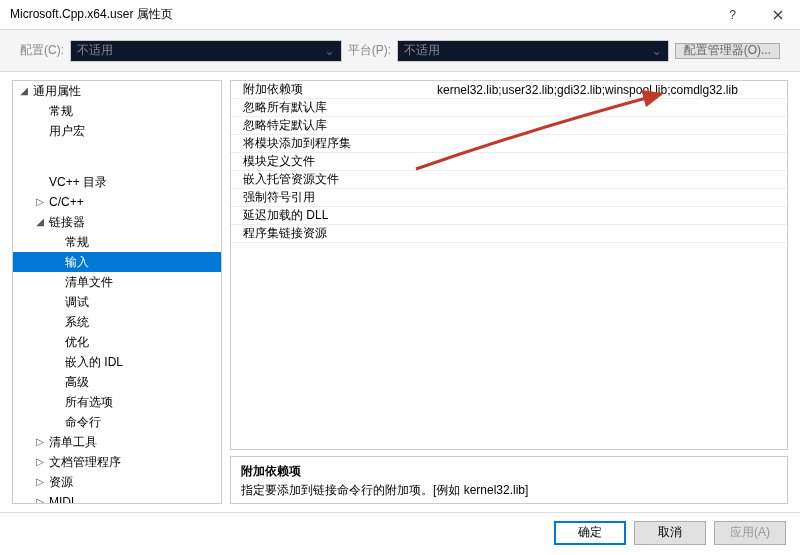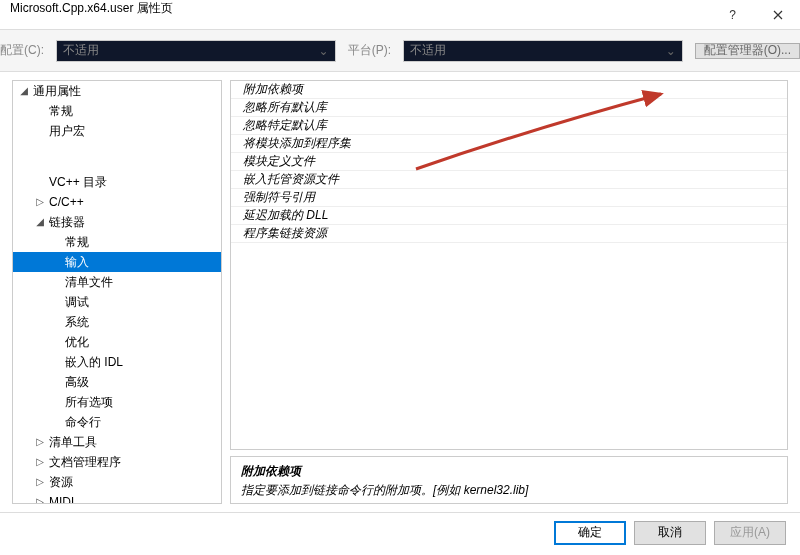--- a/index.html
+++ b/index.html
@@ -1,33 +1,33 @@
 <!DOCTYPE html>
 <html><head>
 <meta charset="utf-8">
 <style>
 * { box-sizing: border-box; margin: 0; padding: 0; font-family: "Microsoft YaHei", "Segoe UI", sans-serif; font-size: 12px; }
 body { background: #fff; width: 800px; height: 555px; overflow: hidden; position: relative; }
-.titlebar { height: 30px; display: flex; align-items: flex-start; padding: 0 0 0 10px; border-bottom: 1px solid #ddd; }
+.titlebar { height: 30px; display: flex; align-items: center; padding: 0 0 0 10px; border-bottom: 1px solid #ddd; }
 .titlebar .title { flex: 1; }
 .titlebar .btn { width: 45px; height: 30px; display: flex; align-items: center; justify-content: center; color: #333; }
-.toolbar { height: 42px; display: flex; align-items: center; padding: 0 0; gap: 12px; background: #f5f5f5; border-bottom: 1px solid #ddd; }
+.toolbar { height: 42px; display: flex; align-items: center; padding: 0 20px; gap: 6px; background: #f5f5f5; border-bottom: 1px solid #ddd; }
 .toolbar label { color: #888; }
 .toolbar .combo { flex: 1; height: 22px; background: #0f172a; border: 1px solid #ccc; display: flex; align-items: center; padding: 0 6px; color: #888; position: relative; }
 .toolbar .combo .chev { margin-left: auto; color: #666; }
 .toolbar .cfg-btn { height: 16px; padding: 0 8px; background: #e1e1e1; border: 1px solid #adadad; color: #666; display: flex; align-items: center; }
 .main { display: flex; height: 440px; }
 .tree { width: 210px; border: 1px solid #ccc; margin: 8px 0 8px 12px; overflow-y: auto; background: #fff; }
 .tree ul { list-style: none; }
 .tree li { line-height: 20px; white-space: nowrap; }
 .tree .row { display: flex; align-items: center; height: 20px; padding-right: 4px; cursor: default; }
 .tree .row.sel { background: #0078d7; color: #fff; }
 .tree .tw { width: 14px; text-align: center; color: #555; font-size: 10px; display: inline-block; }
 .tree .lbl { padding-left: 2px; }
-.content { flex: 1; margin: 8px 12px 8px 8px; display: flex; flex-direction: column; gap: 6px; font-style: italic; }
+.content { flex: 1; margin: 8px 12px 8px 8px; display: flex; flex-direction: column; gap: 6px; }
 .grid { flex: 1; border: 1px solid #ccc; background: #fff; overflow: hidden; position: relative; }
 .grid-row { display: flex; height: 18px; align-items: center; border-bottom: 1px solid #eee; }
 .grid-row .k { width: 200px; padding-left: 12px; }
 .grid-row .v { flex: 1; padding-left: 6px; overflow: hidden; white-space: nowrap; }
 .desc { border: 1px solid #ccc; padding: 6px 10px; height: 48px; }
 .desc .dt { font-weight: bold; margin-bottom: 2px; }
 .footer { height: 40px; display: flex; align-items: center; justify-content: flex-end; gap: 8px; padding: 0 14px; border-top: 1px solid #ddd; }
 .footer button { min-width: 72px; height: 24px; border: 1px solid #adadad; background: #e1e1e1; }
 .footer button.primary { border: 2px solid #0078d7; background: #fff; }
 .footer button:disabled { color: #999; }
@@ -184,20 +184,21 @@
             <span class="lbl">MIDL</span>
           </div>
         </li>
       </ul>
   </div>
   <div class="content">
     <div class="grid">
       <div id="grid-body">
           <div class="grid-row">
             <div class="k">附加依赖项</div>
+            <div class="v">kernel32.lib;user32.lib;gdi32.lib;winspool.lib;comdlg32.lib</div>
           </div>
           <div class="grid-row">
             <div class="k">忽略所有默认库</div>
             <div class="v"></div>
           </div>
           <div class="grid-row">
             <div class="k">忽略特定默认库</div>
             <div class="v"></div>
           </div>
           <div class="grid-row">

